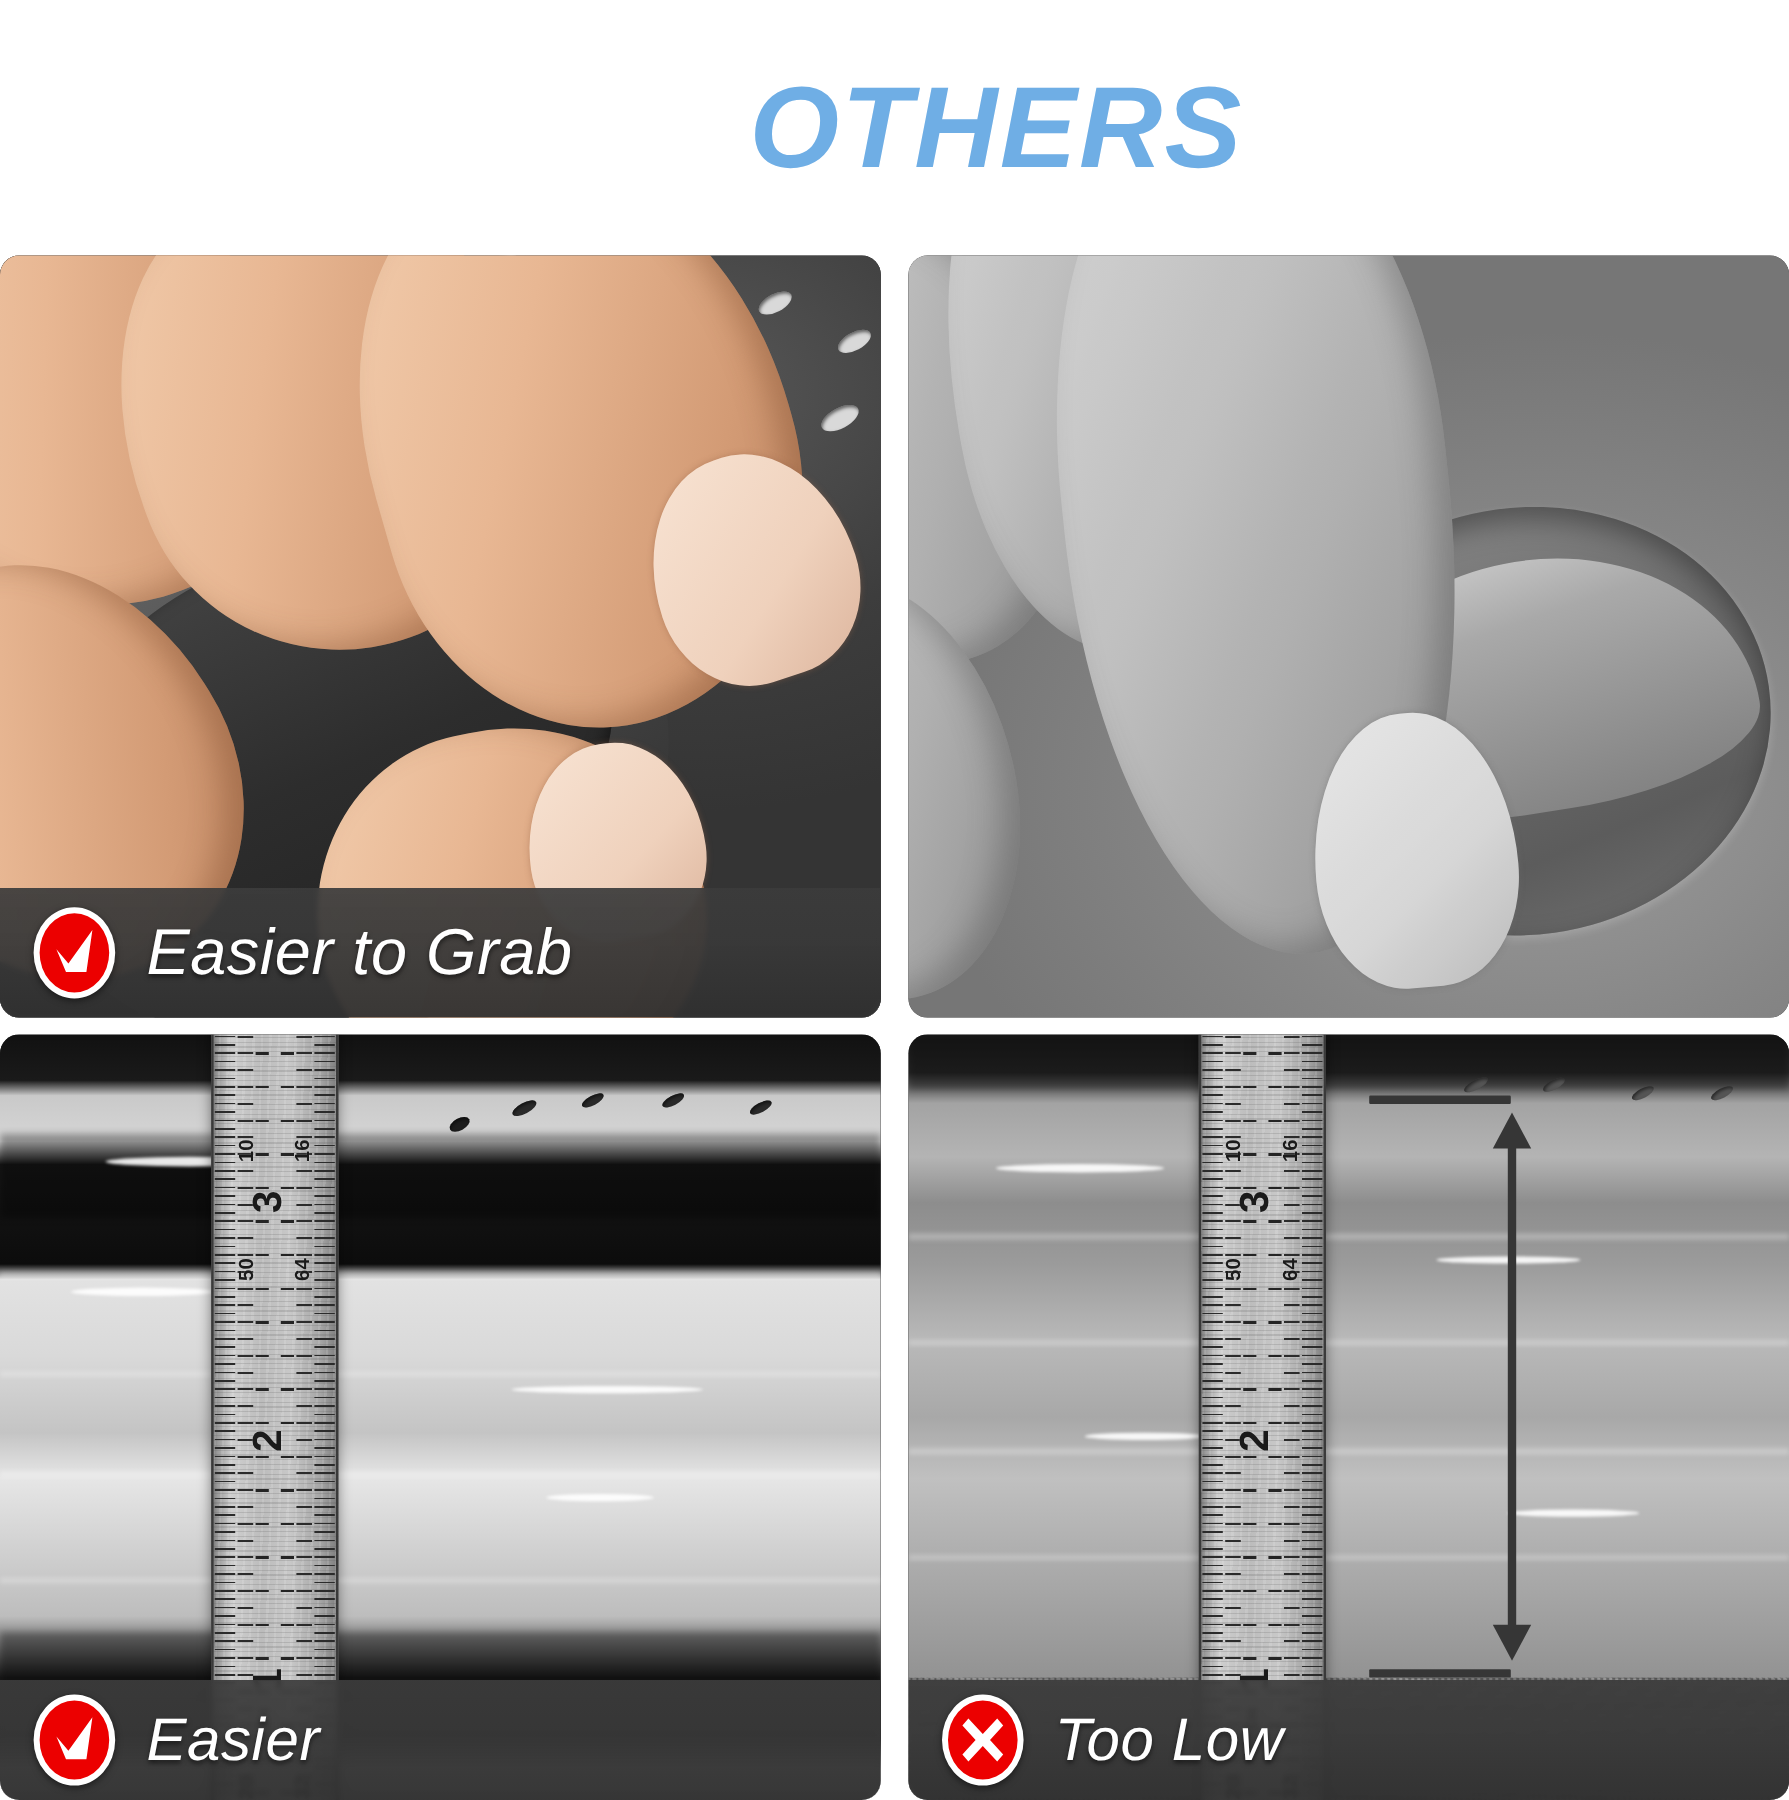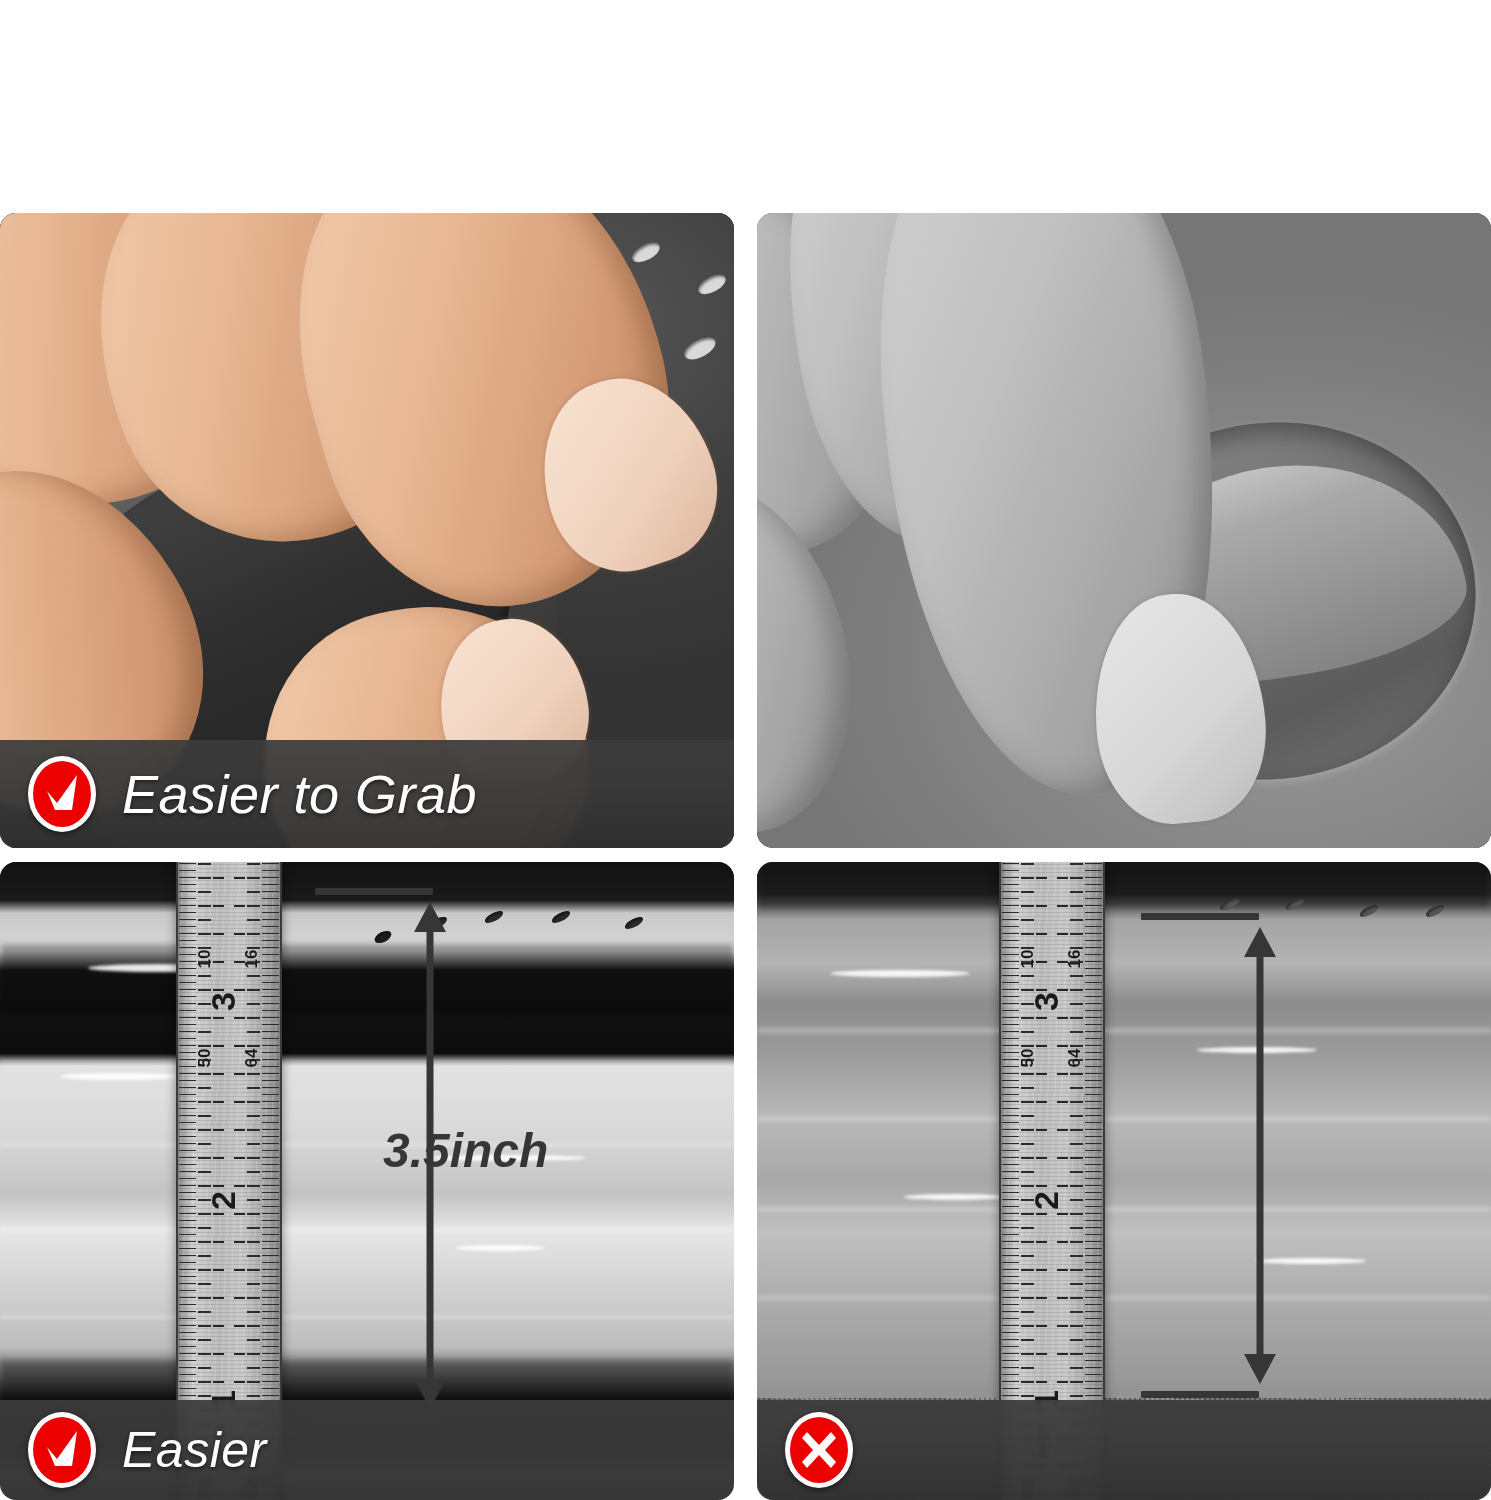--- a/index.html
+++ b/index.html
@@ -312,20 +312,21 @@
     white-space: nowrap;
   }
   .caption.bottomrow .caption-text { font-size: 50px; }
 </style>
 </head>
 <body>
 
 <div class="header">
 
 
+  <div class="header-word others">OTHERS</div>
 </div>
 
 <div class="grid">
 
   <div class="panel">
     <div class="photo">
       <div class="tl-bg"></div>
 
       <div class="perf" style="left:62%;top:3%;width:34px;height:17px;"></div>
       <div class="perf" style="left:72%;top:9%;width:34px;height:17px;"></div>
@@ -421,28 +422,20 @@
         <div class="rnum big" style="left:38px;top:80%;">1</div>
         <div class="rnum tiny" style="left:26px;top:88%;">INCH</div>
         <div class="rnum small" style="left:20px;top:15%;">10</div>
         <div class="rnum small" style="left:20px;top:30%;">50</div>
         <div class="rnum small" style="left:20px;top:95%;">20</div>
         <div class="rnum small" style="right:20px;top:15%;">16</div>
         <div class="rnum small" style="right:20px;top:30%;">64</div>
         <div class="rnum small" style="right:20px;top:95%;">32</div>
       </div>
 
-      <div class="measure" style="left:47%;top:4%;width:170px;height:84%;">
-        <div class="m-cap" style="left:-30px;top:0;width:118px;"></div>
-        <div class="m-cap" style="left:-30px;bottom:0;width:118px;"></div>
-        <div class="m-arrow up" style="top:14px;"></div>
-        <div class="m-shaft" style="top:40px;bottom:40px;"></div>
-        <div class="m-arrow down" style="bottom:14px;"></div>
-        <div class="m-label" style="left:38px;top:44%;">3.5inch</div>
-      </div>
     </div>
 
     <div class="caption bottomrow">
       <div class="badge">
         <svg width="40" height="44" viewBox="0 0 40 44">
           <path d="M5 19 L15 31 L35 3 L30 38 L13 38 Z" fill="#ffffff"></path>
         </svg>
       </div>
       <div class="caption-text">Easier</div>
     </div>
@@ -505,16 +498,17 @@
         <div class="m-arrow down" style="bottom:14px;"></div>
       </div>
     </div>
 
     <div class="caption bottomrow">
       <div class="badge">
         <svg width="40" height="44" viewBox="0 0 40 44">
           <path d="M8 4 L20 17 L32 4 L37 10 L26 22 L37 34 L32 40 L20 27 L8 40 L3 34 L14 22 L3 10 Z" fill="#ffffff"></path>
         </svg>
       </div>
+      <div class="caption-text">Too Low</div>
     </div>
   </div>
 
 </div>
 
 </body></html>

